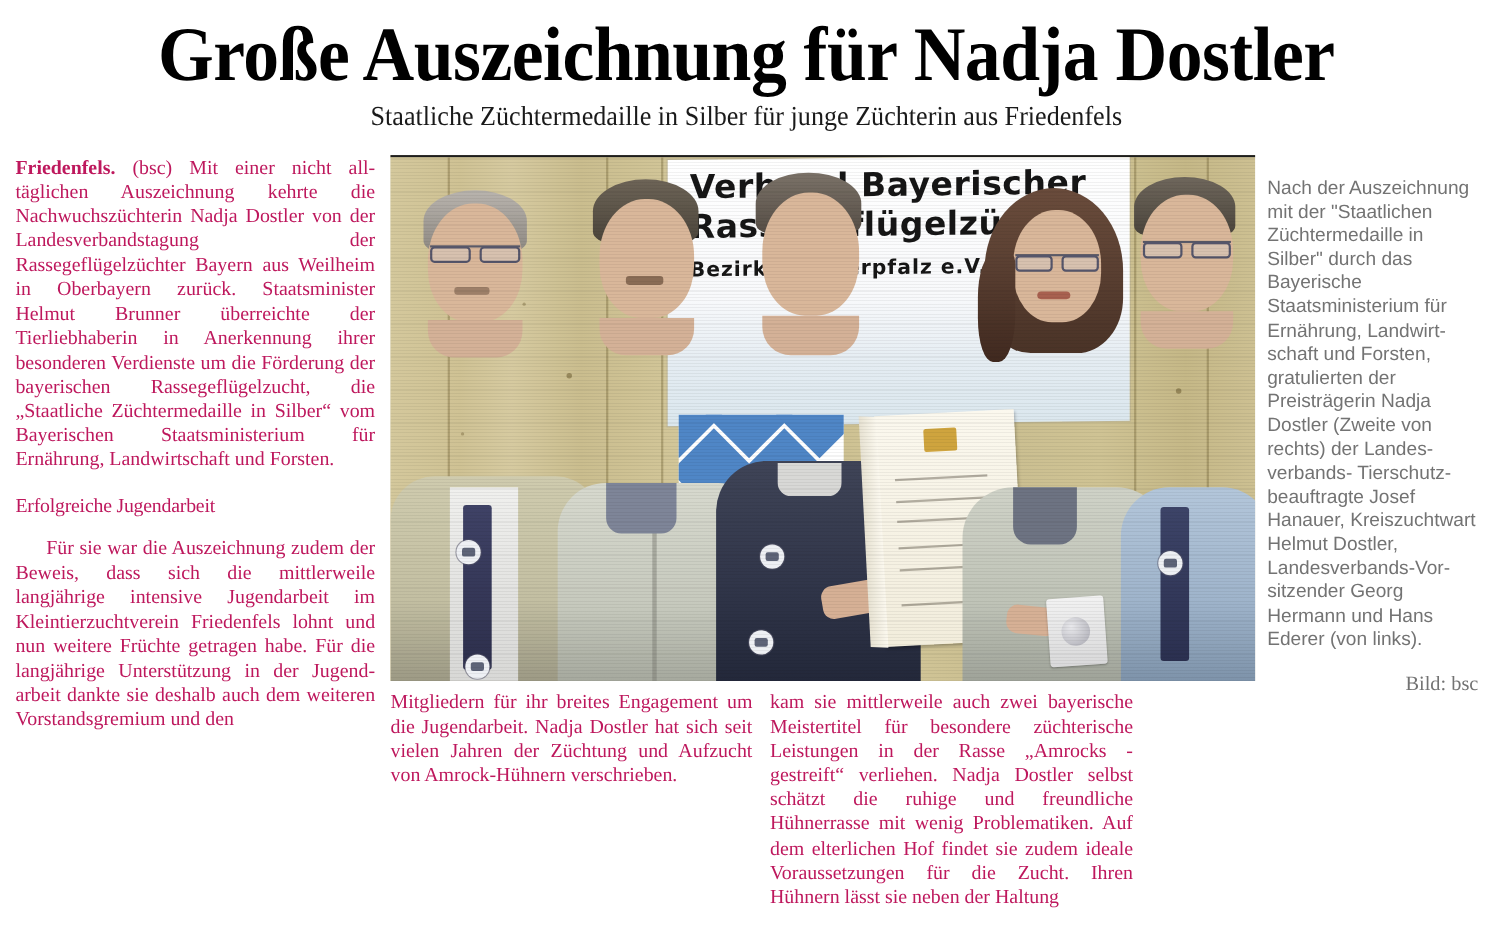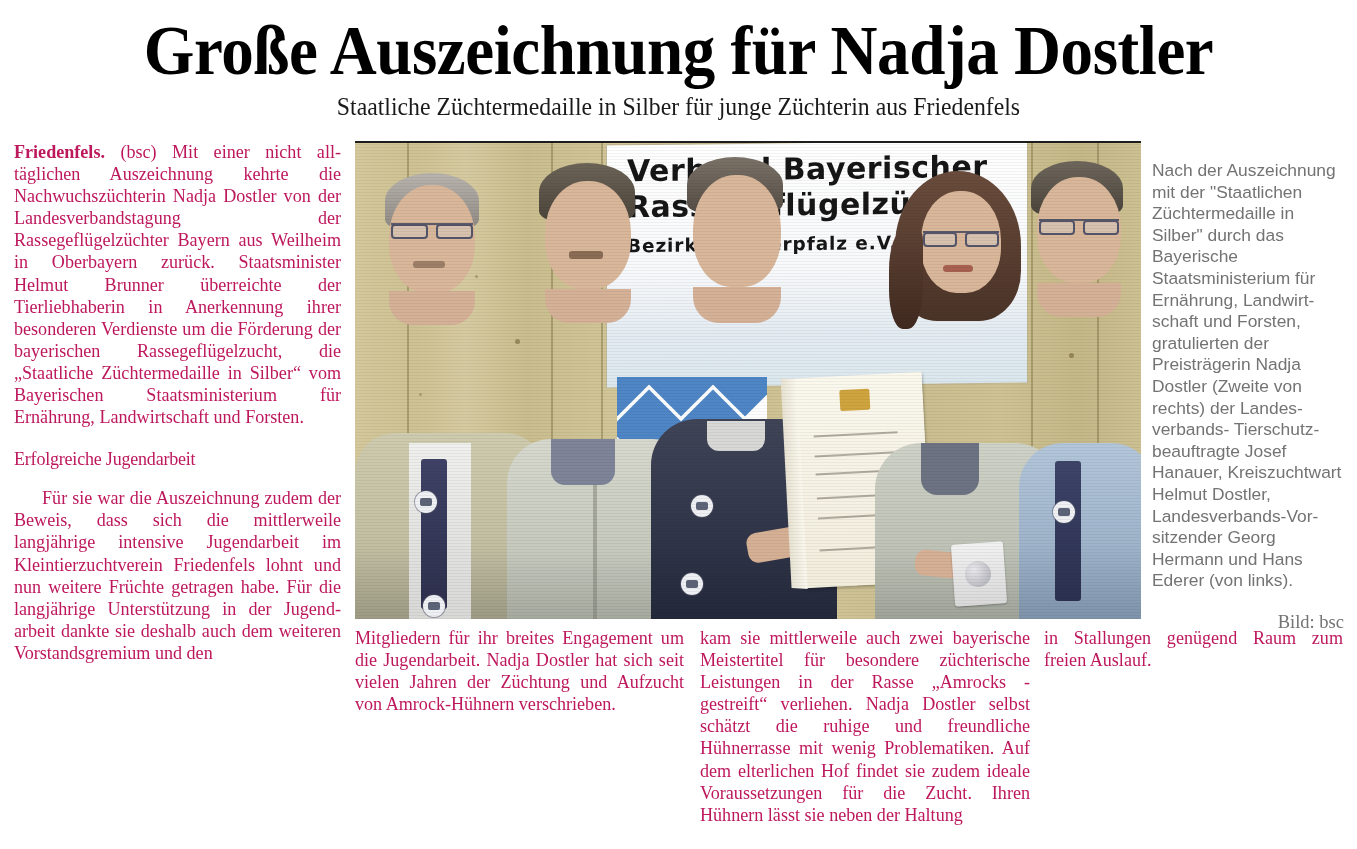--- a/index.html
+++ b/index.html
@@ -482,21 +482,20 @@
 
   <div class="col" id="col-two">
     <p>Mitgliedern für ihr breites Engage­ment um die Jugendarbeit. Nadja Dostler hat sich seit vielen Jahren der Züchtung und Aufzucht von Amrock-Hühnern verschrieben.</p>
   </div>
 
   <div class="col" id="col-three">
     <p>kam sie mittlerweile auch zwei baye­rische Meistertitel für besondere züchterische Leistungen in der Rasse „Amrocks - gestreift“ verliehen. Nad­ja Dostler selbst schätzt die ruhige und freundliche Hühnerrasse mit wenig Problematiken. Auf dem elter­lichen Hof findet sie zudem ideale Voraussetzungen für die Zucht. Ihren Hühnern lässt sie neben der Haltung</p>
   </div>
 
   <div class="col" id="col-four">
-    <p>in Stallungen genügend Raum zum freien Auslauf.</p>
   </div>
 
   <div id="caption-col">
     <p>Nach der Aus­zeichnung mit der "Staatlichen Züch­termedaille in Silber" durch das Bayerische Staatsministerium für Ernährung, Landwirt­schaft und Forsten, gratulierten der Preisträgerin Nadja Dostler (Zweite von rechts) der Landes­verbands- Tierschutz­beauftragte Josef Hanauer, Kreiszucht­wart Helmut Dostler, Landesverbands-Vor­sitzender Georg Hermann und Hans Ederer (von links).</p>
     <p class="credit">Bild: bsc</p>
   </div>
 
 </div>
 
 </body></html>

